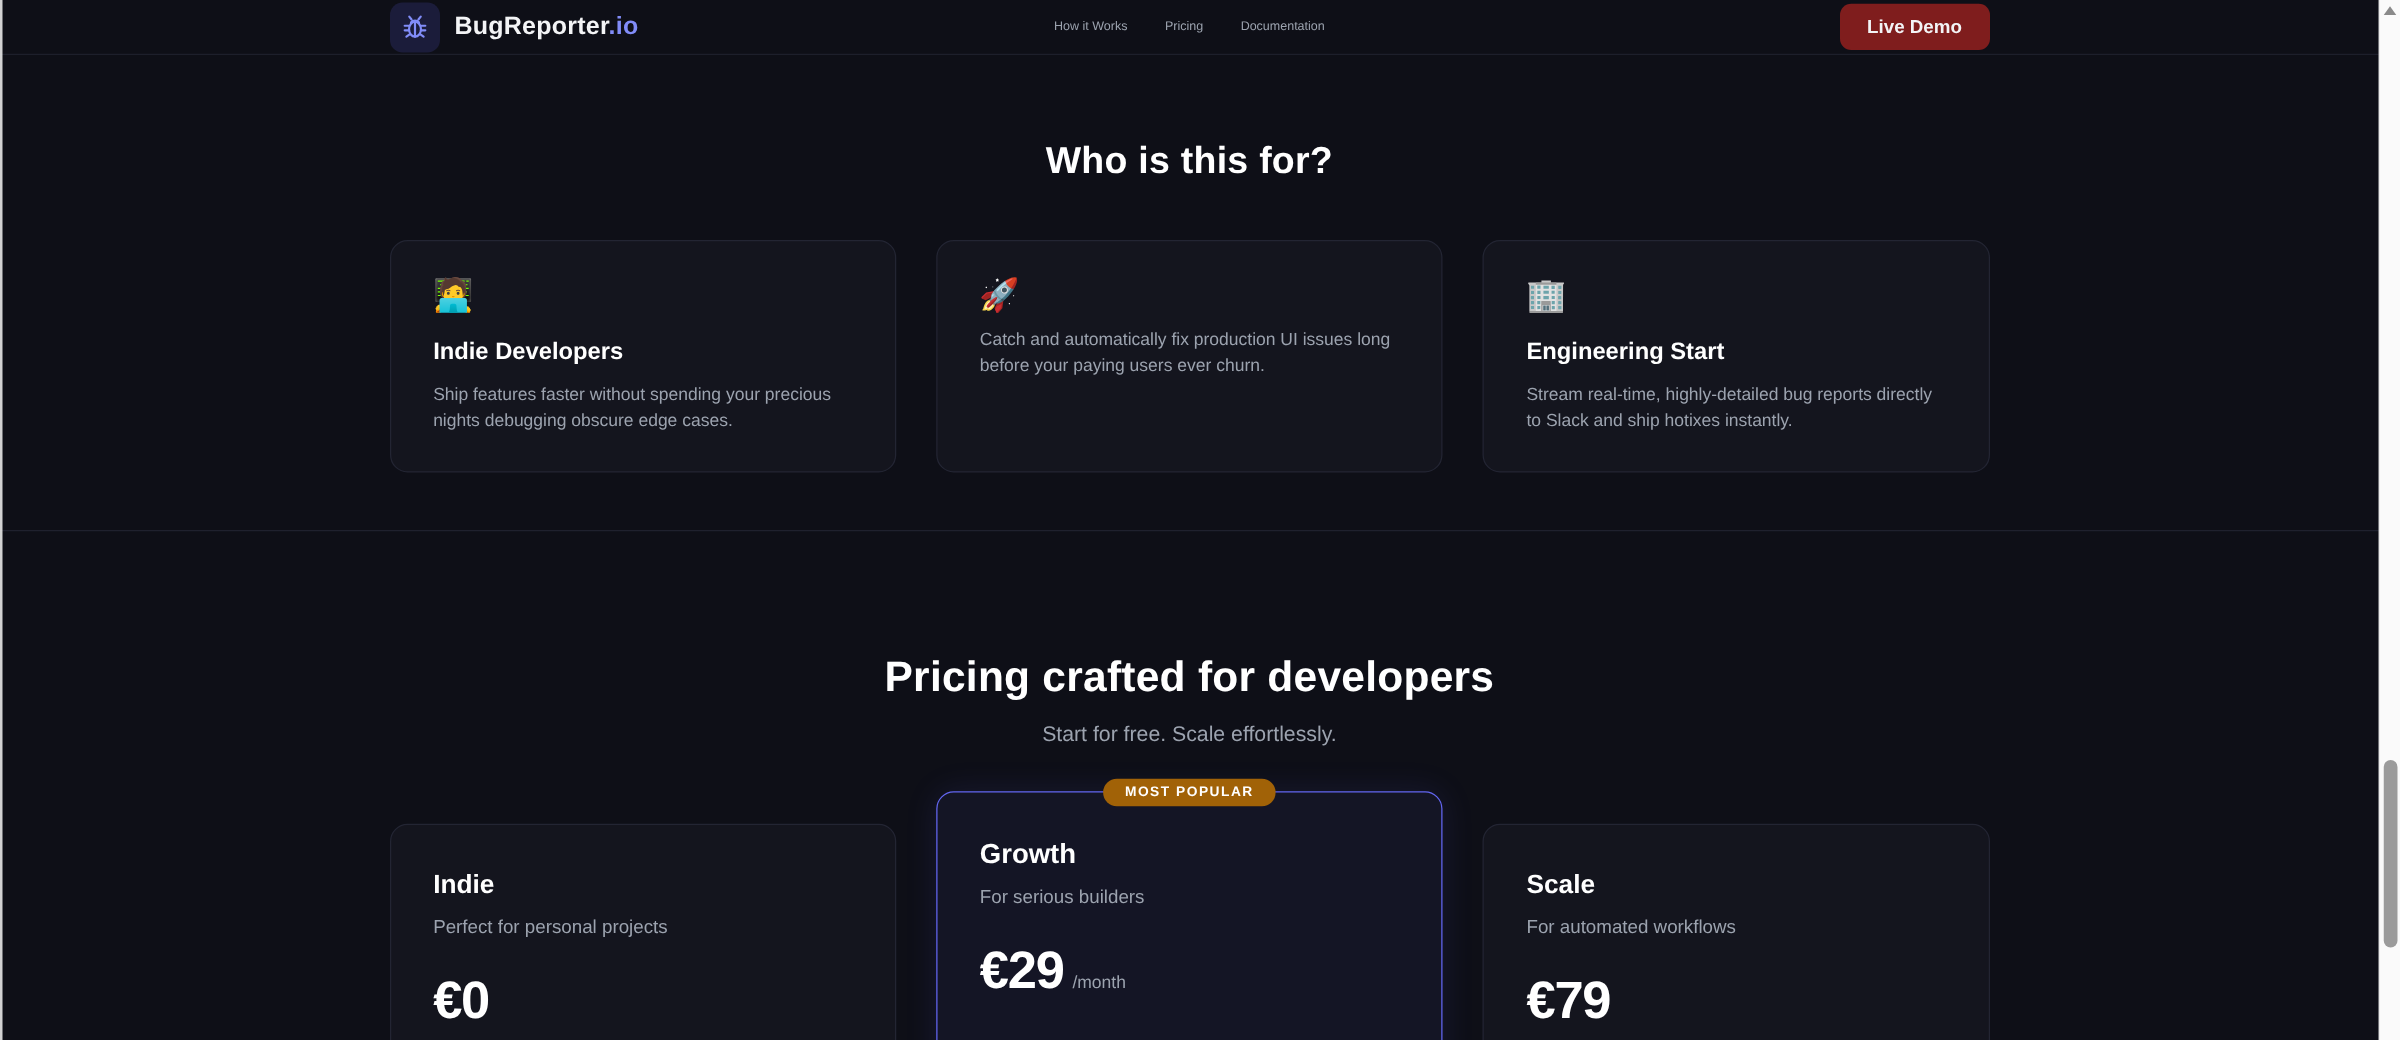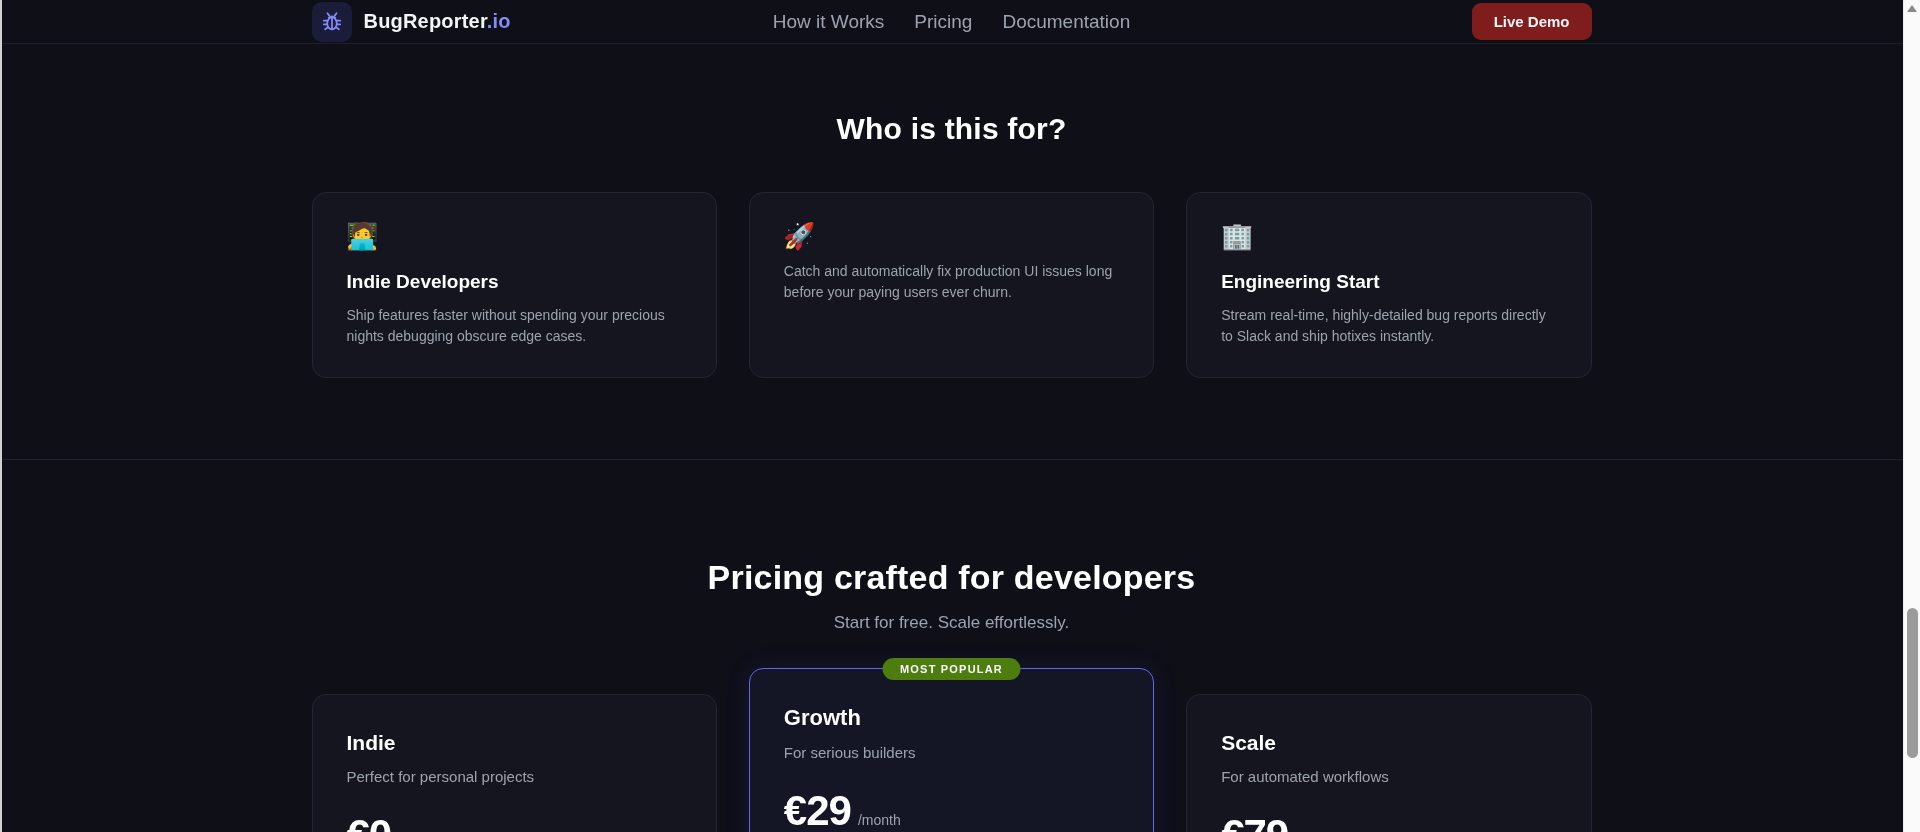--- a/index.html
+++ b/index.html
@@ -34,30 +34,30 @@
     background: rgba(99,102,241,0.16);
     display: flex; align-items: center; justify-content: center;
     color: #818cf8;
   }
   .brand-text { font-size: 20px; font-weight: bold; letter-spacing: .2px; }
   .brand-text .tld { color: #818cf8; }
   .nav-links {
     position: absolute; left: 50%; transform: translateX(-50%);
     display: flex; gap: 30px;
   }
-  .nav-link { font-size: 19px; color: #9ca3af; cursor: pointer; }
+  .nav-link { font-size: 10px; color: #9ca3af; cursor: pointer; }
   .cta-btn {
     background: #7f1d1d; color: #f3f4f6; font-weight: bold; font-size: 15px;
     padding: 10px 22px; border-radius: 9px; border: none; cursor: pointer;
     font-family: inherit;
   }
 
   
   .audience {
-    padding-top: 68px; padding-bottom: 81px;
+    padding-top: 68px; padding-bottom: 46px;
     border-bottom: 1px solid #1f212e;
   }
   .audience h2 {
     text-align: center; font-size: 30px; font-weight: bold; color: #ffffff;
     letter-spacing: .2px;
   }
   .aud-grid {
     width: 1280px; margin: 46px auto 0;
     display: grid; grid-template-columns: repeat(3, 1fr); gap: 32px;
   }
@@ -88,21 +88,21 @@
     background: #14151e; border: 1px solid #232533; border-radius: 14px;
     padding: 36px 34px; height: 400px; position: relative;
   }
   .plan-card.popular {
     margin-top: 0; background: #141525; border: 1px solid #6366f1;
     box-shadow: 0 0 26px rgba(99,102,241,0.12);
   }
   .plan-card.regular { margin-top: 26px; }
   .badge {
     position: absolute; top: -11px; left: 50%; transform: translateX(-50%);
-    background: #4d7c0f; color: #ffffff; font-size: 11px; font-weight: bold;
+    background: #a16207; color: #ffffff; font-size: 11px; font-weight: bold;
     letter-spacing: 1.2px; padding: 5px 17px; border-radius: 999px;
     white-space: nowrap;
   }
   .plan-name { font-size: 21px; font-weight: bold; color: #ffffff; }
   .plan-name.lg { font-size: 22px; }
   .plan-tagline { margin-top: 13px; font-size: 15px; color: #9ca3af; }
   .plan-price-row { margin-top: 26px; display: flex; align-items: baseline; gap: 7px; }
   .plan-price { font-size: 42px; font-weight: 800; color: #ffffff; letter-spacing: -1px; }
   .plan-period { font-size: 14px; color: #9ca3af; }
 

